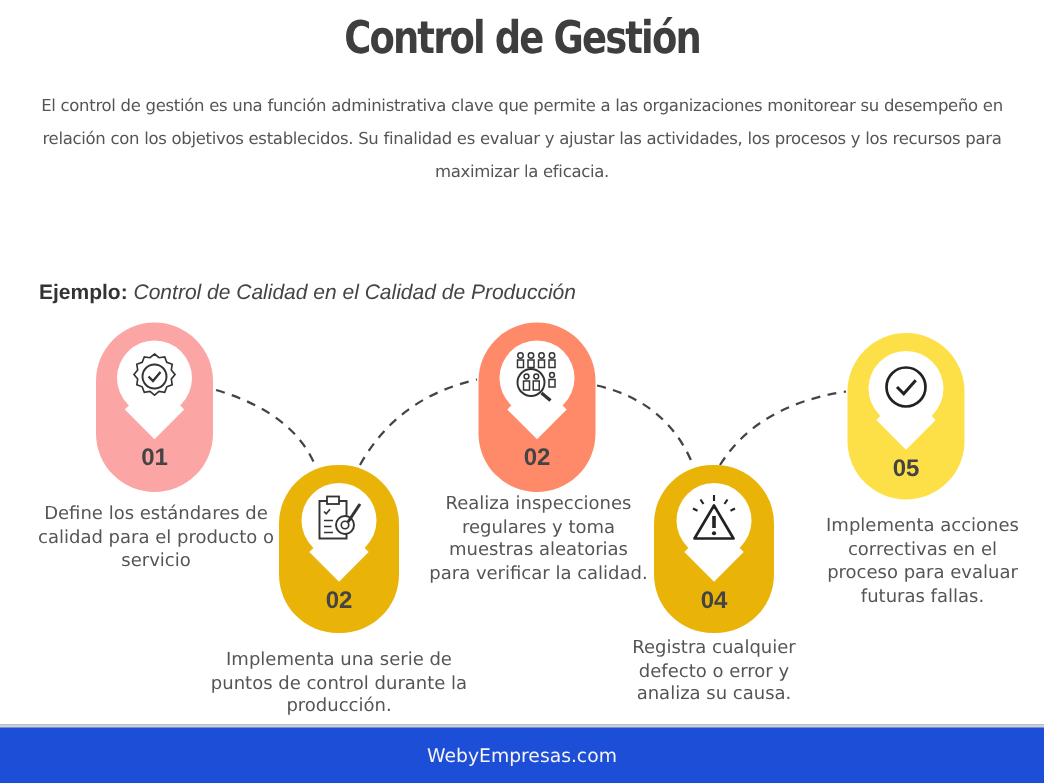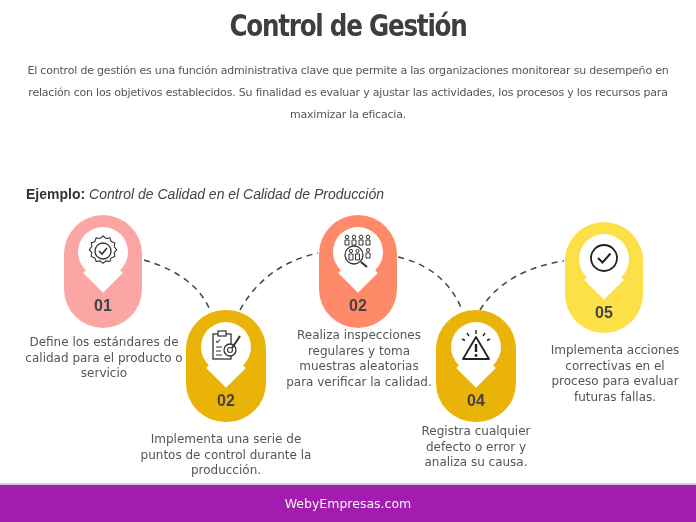--- a/index.html
+++ b/index.html
@@ -9,21 +9,21 @@
   .example { position: absolute; top: 186px; left: 26px; font-family: "Liberation Sans", sans-serif; font-size: 14px; color: #444; }
   .example b { font-weight: bold; color: #333; }
   .example i { font-style: italic; }
   .connectors { position: absolute; left: 0; top: 0; }
   .pill { position: absolute; width: 78px; height: 113px; border-radius: 39px; }
   .pill .bubble { position: absolute; left: 14px; top: 12px; width: 50px; height: 50px; background: #fff; border-radius: 50%; }
   .pill .tip { position: absolute; left: 25px; top: 44px; width: 28px; height: 28px; background: #fff; transform: rotate(45deg); }
   .pill .icon { position: absolute; left: 21px; top: 18px; width: 36px; height: 36px; }
   .pill .num { position: absolute; left: 0; width: 100%; top: 82px; text-align: center; font-family: "Liberation Sans", sans-serif; font-weight: bold; font-size: 16px; color: #444; }
   .desc { position: absolute; text-align: center; font-family: "DejaVu Sans", sans-serif; font-size: 12px; line-height: 15.5px; color: #555; }
-  .footer { position: absolute; left: 0; top: 483px; width: 696px; height: 39px; background: #a21caf; border-top: 2px solid #cfcfcf; box-sizing: border-box; }
+  .footer { position: absolute; left: 0; top: 483px; width: 696px; height: 39px; background: #1d4ed8; border-top: 2px solid #cfcfcf; box-sizing: border-box; }
   .footer span { position: absolute; left: 0; width: 100%; top: 11px; text-align: center; font-family: "DejaVu Sans", sans-serif; font-size: 12.5px; color: #f5f5f5; }
 </style>
 </head>
 <body>
 
 <div class="title">Control de Gestión</div>
 <div class="intro">El control de gestión es una función administrativa clave que permite a las organizaciones monitorear su desempeño en relación con los objetivos establecidos. Su finalidad es evaluar y ajustar las actividades, los procesos y los recursos para maximizar la eficacia.</div>
 
 <div class="example">
   <b>Ejemplo:</b>

